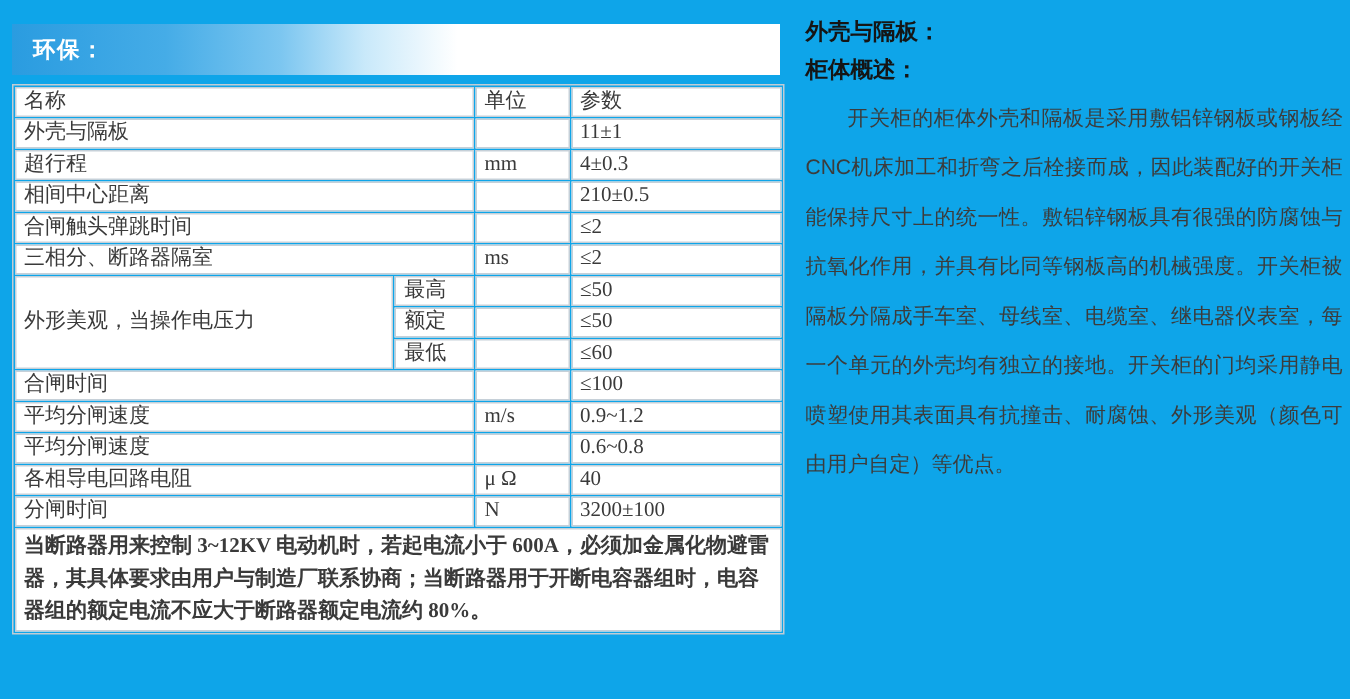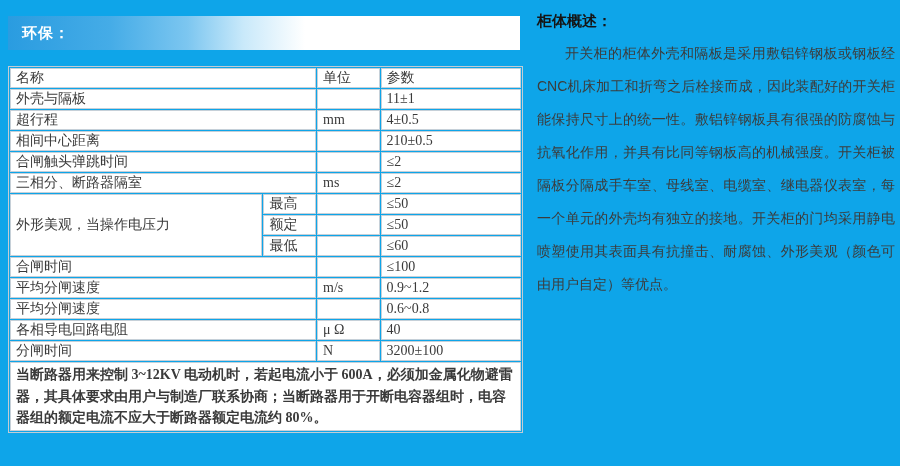--- a/index.html
+++ b/index.html
@@ -6,21 +6,21 @@
   .page{position:relative;width:900px;height:466px;background:#0ea5e9;overflow:hidden;
         font-family:"Liberation Sans","DejaVu Sans",sans-serif;}
 
   
   .banner{position:absolute;left:8px;top:16px;width:512px;height:34px;
           background:linear-gradient(90deg,#2a9ce0 0%,#45ace7 20%,#7cc6f0 35%,#c9e9fa 46%,#ffffff 58%);
           display:flex;align-items:center;}
   .banner-label{color:#ffffff;font-weight:bold;font-size:15px;letter-spacing:1px;padding-left:14px;}
 
   
-  .spec-table{position:absolute;left:8px;top:66px;width:515px;table-layout:fixed;
+  .spec-table{position:absolute;left:8px;top:56px;width:515px;table-layout:fixed;
               border-collapse:separate;border-spacing:1px;border:1px solid #c2ccd4;
               font-family:"Liberation Serif","DejaVu Serif",serif;font-size:14px;color:#3a3a3a;}
   .spec-table td{border:1px solid #c6d0d8;padding:0 5px;height:18px;line-height:18px;
                  white-space:nowrap;overflow:hidden;background:#ffffff;}
   .spec-table td.note-cell{white-space:normal;height:auto;line-height:21.5px;padding:1px 5px;font-weight:bold;}
 
   
   .right-col{position:absolute;left:537px;top:12px;width:358px;color:#3c3c3c;}
   .section-title{font-size:15px;font-weight:bold;color:#151515;margin:0 0 6px 0;}
   .section-title.second{margin-top:0;margin-bottom:6px;}
@@ -51,21 +51,21 @@
       </tr>
 
       <tr>
         <td colspan="2">外壳与隔板</td>
         <td></td>
         <td>11±1</td>
       </tr>
       <tr>
         <td colspan="2">超行程</td>
         <td>mm</td>
-        <td>4±0.5</td>
+        <td>4±0.3</td>
       </tr>
       <tr>
         <td colspan="2">相间中心距离</td>
         <td></td>
         <td>210±0.5</td>
       </tr>
       <tr>
         <td colspan="2">合闸触头弹跳时间</td>
         <td></td>
         <td>≤2</td>
@@ -119,17 +119,18 @@
         <td>3200±100</td>
       </tr>
 
       <tr>
         <td class="note-cell" colspan="4">当断路器用来控制 3~12KV 电动机时，若起电流小于 600A，必须加金属化物避雷器，其具体要求由用户与制造厂联系协商；当断路器用于开断电容器组时，电容器组的额定电流不应大于断路器额定电流约 80%。</td>
       </tr>
     </tbody>
   </table>
 
   <div class="right-col">
+    <h2 class="section-title">外壳与隔板：</h2>
     <h2 class="section-title second">柜体概述：</h2>
     <p class="section-body">开关柜的柜体外壳和隔板是采用敷铝锌钢板或钢板经CNC机床加工和折弯之后栓接而成，因此装配好的开关柜能保持尺寸上的统一性。敷铝锌钢板具有很强的防腐蚀与抗氧化作用，并具有比同等钢板高的机械强度。开关柜被隔板分隔成手车室、母线室、电缆室、继电器仪表室，每一个单元的外壳均有独立的接地。开关柜的门均采用静电喷塑使用其表面具有抗撞击、耐腐蚀、外形美观（颜色可由用户自定）等优点。</p>
   </div>
 
 </div>
 
 </body></html>

